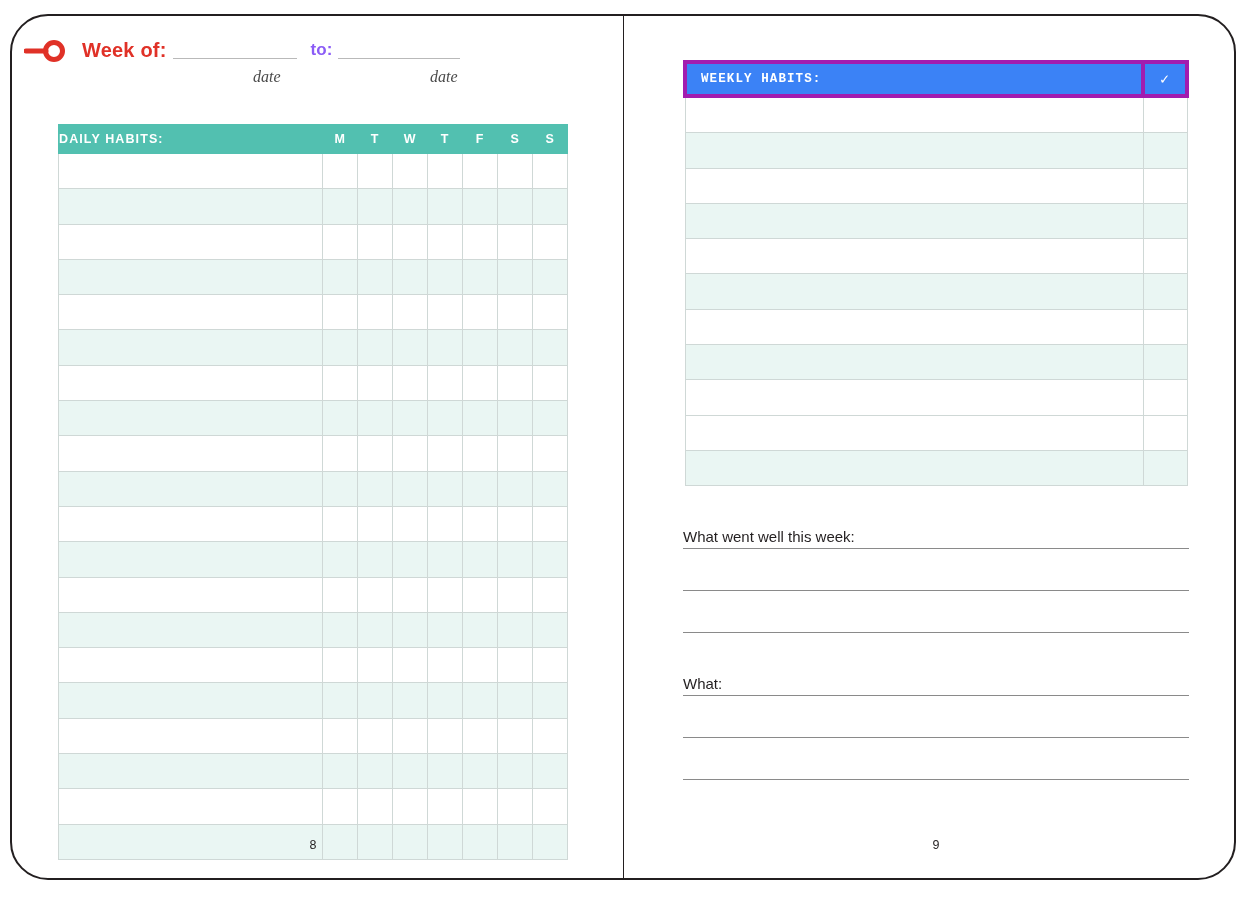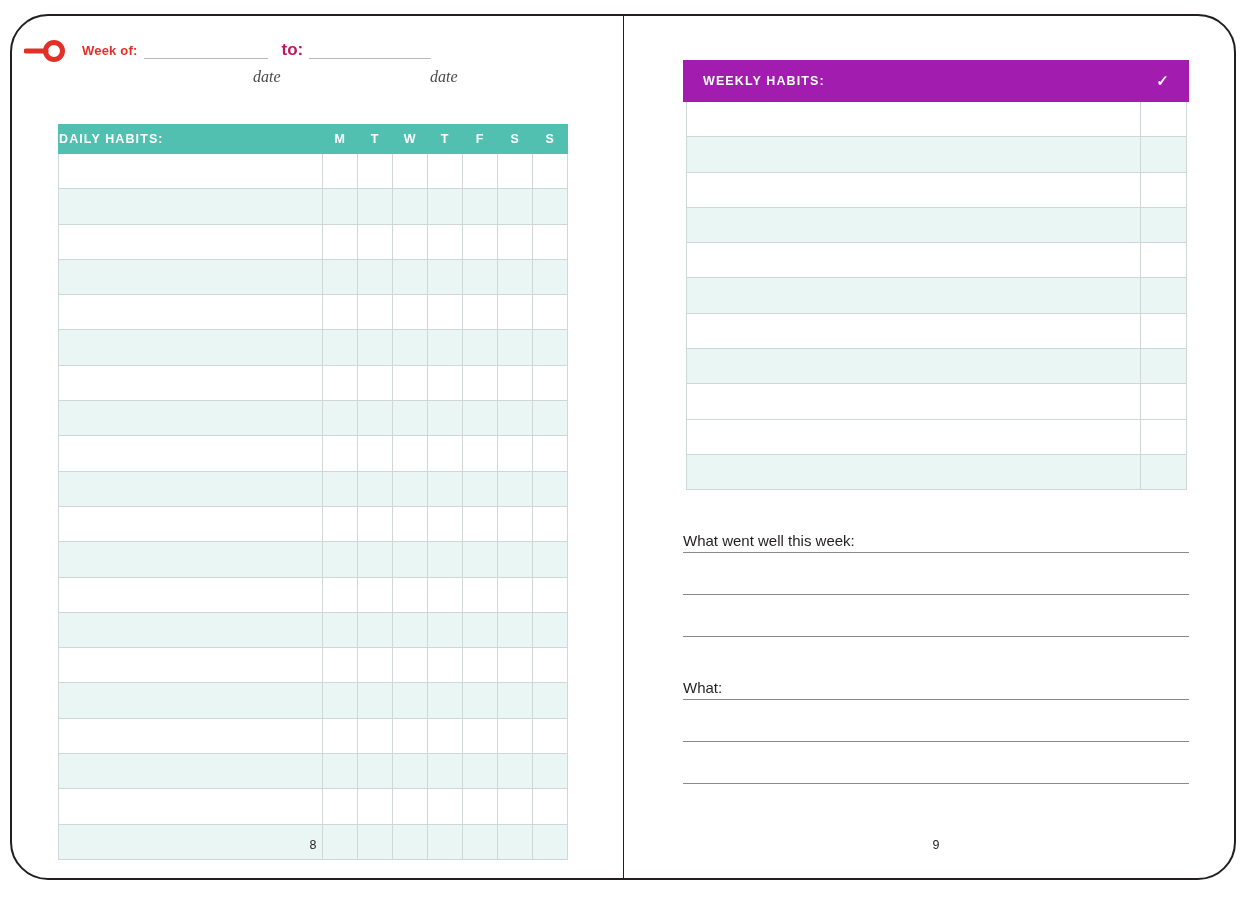--- a/index.html
+++ b/index.html
@@ -65,35 +65,35 @@
     position: absolute;
     left: -6px;
     top: 10px;
     width: 46px;
     height: 22px;
   }
 
   .week-label {
     margin-left: 52px;
     color: #e03127;
-    font-size: 13px;
+    font-size: 20px;
     font-weight: bold;
     letter-spacing: 0.2px;
   }
 
   .blank-line {
     border-bottom: 1px solid #b9b9b9;
     display: inline-block;
     height: 17px;
   }
   .line-1 { width: 124px; margin-left: 6px; }
   .line-2 { width: 122px; margin-left: 6px; }
 
   .to-label {
-    color: #be185d;
+    color: #8b5cf6;
     font-size: 17px;
     font-weight: bold;
     margin-left: 14px;
   }
 
   .date-captions {
     position: relative;
     height: 16px;
     margin-top: -2px;
   }
@@ -164,27 +164,28 @@
     height: 840px;
   }
 
   .weekly-table {
     width: 506px;
     border-collapse: collapse;
     table-layout: fixed;
     margin-top: 30px;
   }
   .weekly-table thead th {
-    background: #a21caf;
+    background: #3b82f6;
     color: #ffffff;
-    border: 6px solid #a21caf;
+    border: 4px solid #a21caf;
     height: 28px;
     font-size: 12.5px;
     font-weight: bold;
     letter-spacing: 1.1px;
+    font-family: Liberation Mono, monospace;
   }
   .weekly-table thead th.weekly-head {
     text-align: left;
     padding-left: 14px;
   }
   .weekly-table thead th.check-head {
     width: 38px;
     text-align: center;
     font-size: 15px;
   }

